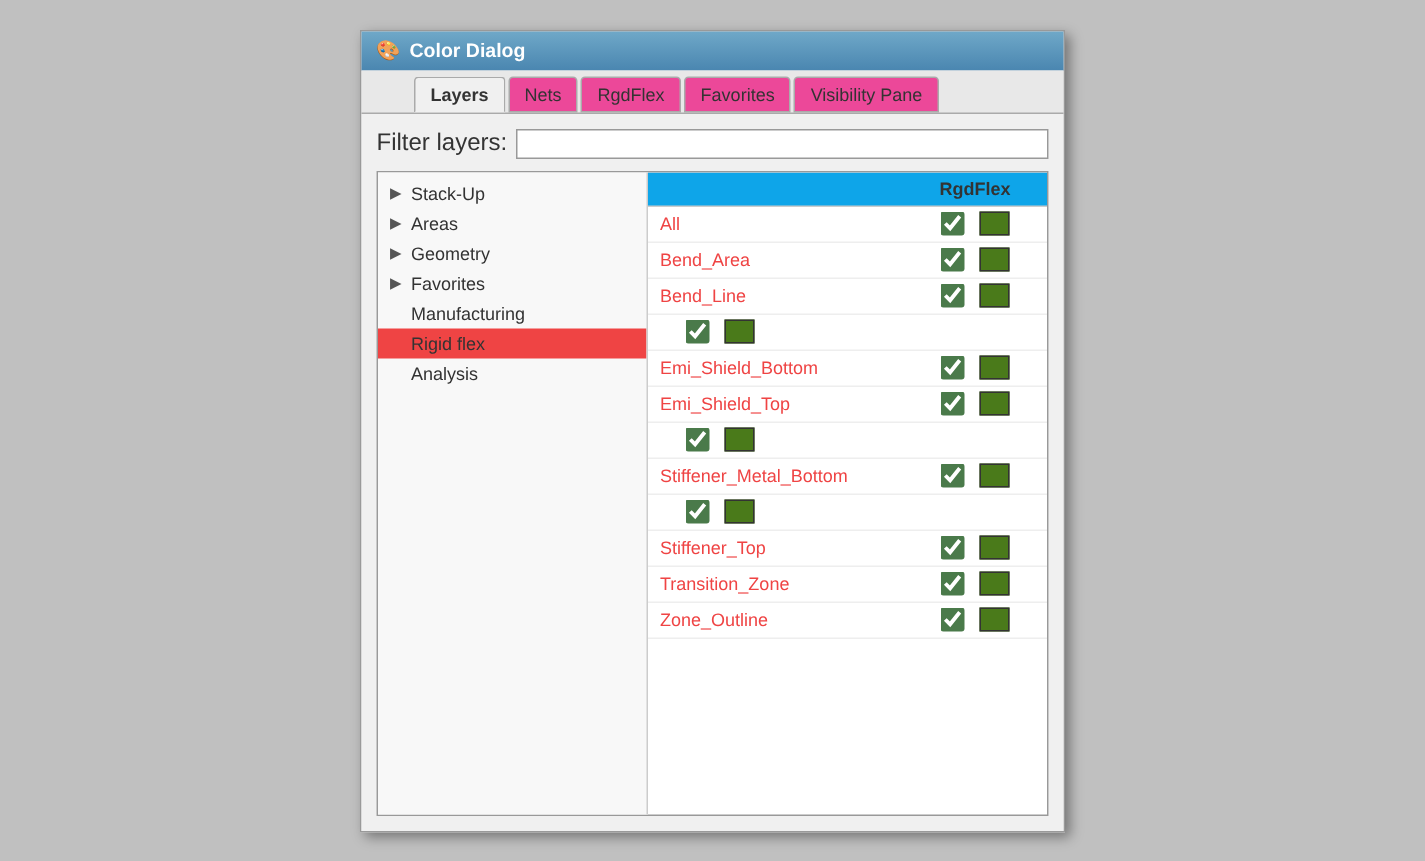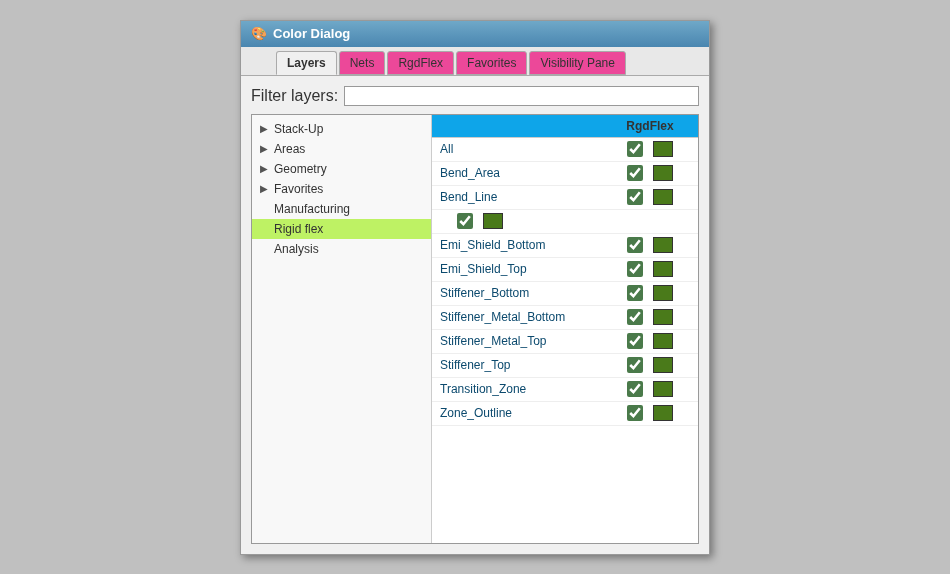--- a/index.html
+++ b/index.html
@@ -96,21 +96,21 @@
     .tree-item {
       padding: 3px 8px;
       cursor: pointer;
       display: flex;
       align-items: center;
       gap: 4px;
       color: #333;
       font-size: 12px;
     }
     .tree-item.selected {
-      background: #bef264;
+      background: #ef4444;
     }
     .tree-item .arrow {
       font-size: 10px;
       color: #555;
       min-width: 10px;
     }
     .right-panel {
       flex: 1;
       overflow-y: auto;
     }
@@ -138,21 +138,21 @@
     .layer-row {
       display: flex;
       align-items: center;
       padding: 2px 8px;
       border-bottom: 1px solid #eee;
       min-height: 24px;
     }
     .layer-name {
       flex: 1;
       font-size: 12px;
-      color: #0c4a6e;
+      color: #ef4444;
     }
     .layer-check {
       width: 16px;
       height: 16px;
       margin-right: 6px;
       accent-color: #4a7a4a;
     }
     .layer-color {
       width: 20px;
       height: 16px;
@@ -265,35 +265,33 @@
             </div>
           </div>
           <div class="layer-row">
             <span class="layer-name">Emi_Shield_Top</span>
             <div class="layer-check-area">
               <input type="checkbox" class="layer-check" checked="" style="">
               <div class="layer-color"></div>
             </div>
           </div>
           <div class="layer-row">
-            <span class="layer-name">Stiffener_Bottom</span>
             <div class="layer-check-area">
               <input type="checkbox" class="layer-check" checked="" style="">
               <div class="layer-color"></div>
             </div>
           </div>
           <div class="layer-row">
             <span class="layer-name">Stiffener_Metal_Bottom</span>
             <div class="layer-check-area">
               <input type="checkbox" class="layer-check" checked="" style="">
               <div class="layer-color"></div>
             </div>
           </div>
           <div class="layer-row">
-            <span class="layer-name">Stiffener_Metal_Top</span>
             <div class="layer-check-area">
               <input type="checkbox" class="layer-check" checked="" style="">
               <div class="layer-color"></div>
             </div>
           </div>
           <div class="layer-row">
             <span class="layer-name">Stiffener_Top</span>
             <div class="layer-check-area">
               <input type="checkbox" class="layer-check" checked="" style="">
               <div class="layer-color"></div>

